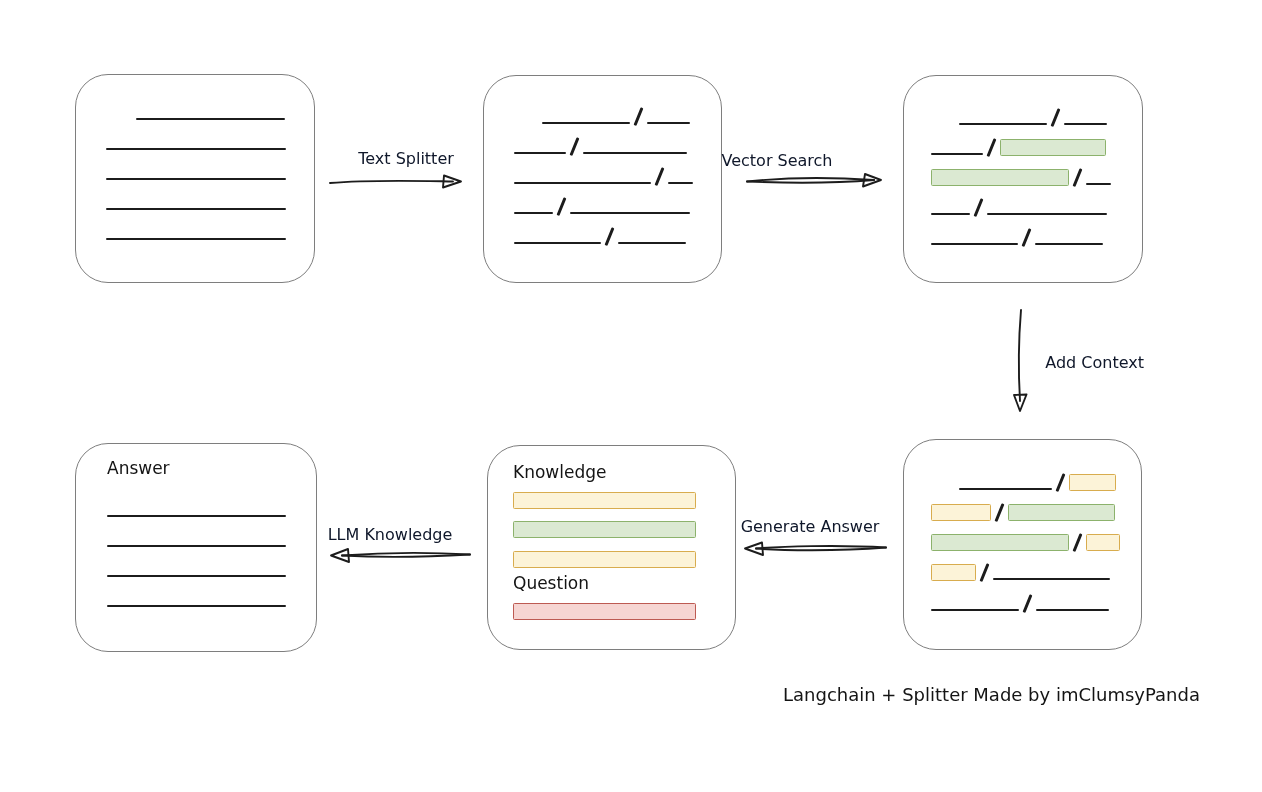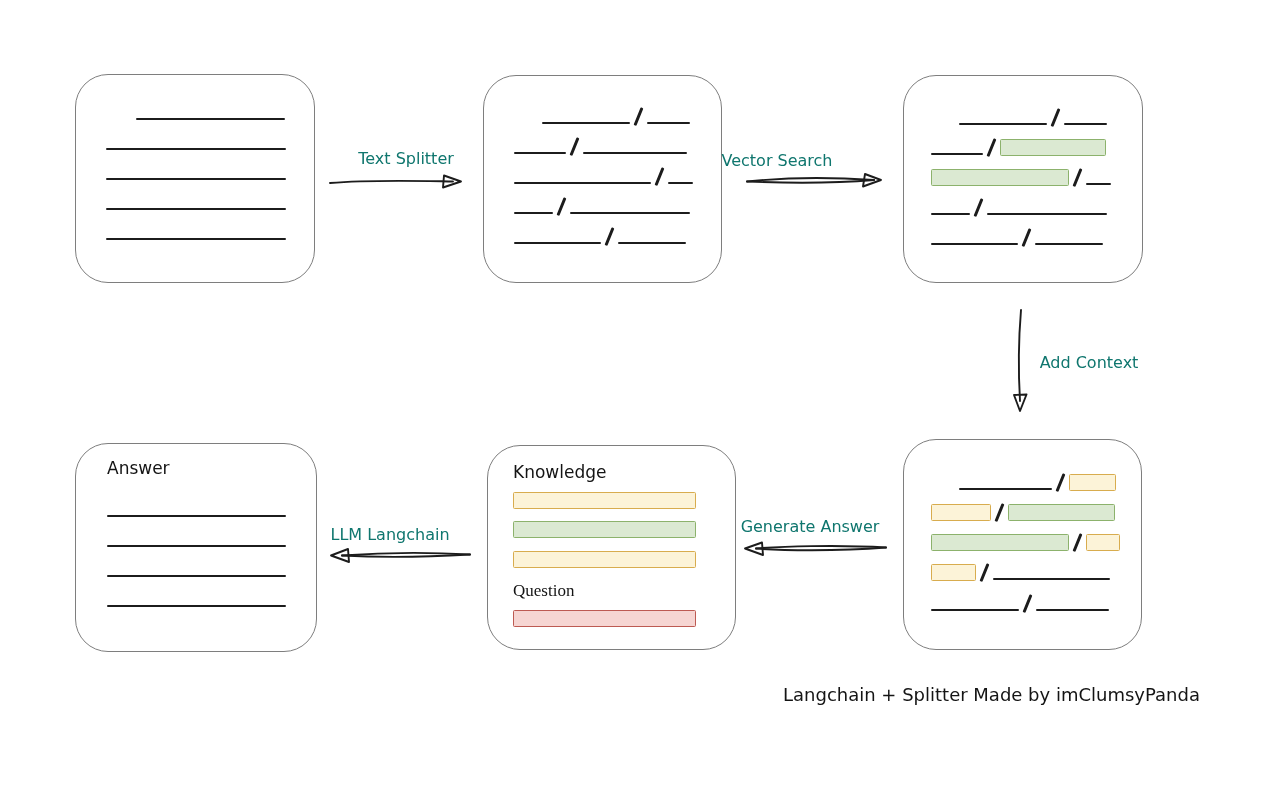--- a/index.html
+++ b/index.html
@@ -17,21 +17,21 @@
   .seg-slash{
     width:2.5px;height:19px;background:#1c1c1c;border-radius:1px;
     transform:rotate(22deg);margin-bottom:-2px;flex:0 0 auto;
   }
   .seg-chip{
     box-sizing:border-box;height:17px;border:1.5px solid;border-radius:1.5px;
     margin-bottom:-1px;flex:0 0 auto;
   }
   .inner-label{font-size:17px;line-height:21px;color:#141414;white-space:nowrap;}
   .arrow-label{
-    position:absolute;font-size:16px;line-height:19px;color:#0f766e;
+    position:absolute;font-size:16px;line-height:19px;color:#0f172a;
     text-align:center;white-space:nowrap;
   }
   .arrow{position:absolute;}
   .arrow path{stroke:#1c1c1c;stroke-width:1.9;fill:none;stroke-linecap:round;stroke-linejoin:round;}
   #credit{
     position:absolute;left:783px;top:684px;font-size:18px;line-height:22px;color:#141414;
     white-space:nowrap;
   }
 </style>
 </head>
@@ -156,21 +156,21 @@
         </div>
         <div class="row" style="margin-top: 9px;">
           <div class="seg-chip" style="width: 183px; background: rgb(252, 243, 216); border-color: rgb(216, 172, 78);"></div>
         </div>
         <div class="row" style="margin-top: 13px;">
           <div class="seg-chip" style="width: 183px; background: rgb(219, 233, 210); border-color: rgb(140, 178, 108);"></div>
         </div>
         <div class="row" style="margin-top: 14px;">
           <div class="seg-chip" style="width: 183px; background: rgb(252, 243, 216); border-color: rgb(216, 172, 78);"></div>
         </div>
-        <div class="row" style="margin-top: 13px; font-family: Liberation Serif, serif;">
+        <div class="row" style="margin-top: 6px;">
           <div class="inner-label">Question</div>
         </div>
         <div class="row" style="margin-top: 9px;">
           <div class="seg-chip" style="width: 183px; background: rgb(246, 213, 210); border-color: rgb(189, 90, 82);"></div>
         </div>
       </div>
   </div>
 
   <div class="node" style="left:75px;top:443px;width:242px;height:209px;">
     <div class="rows" style="padding:14px 0 0 31px;">
@@ -198,34 +198,34 @@
     <path d="M117,7.5 L134,13.5 L116,19.5 Z"></path>
   </svg>
 
   <div class="arrow-label" style="left:712px;top:151px;width:130px;">Vector Search</div>
   <svg class="arrow" style="left:744px;top:167px;" width="148" height="28" viewBox="0 0 148 28">
     <path d="M3,14.5 C50,9.5 100,11 130,13"></path>
     <path d="M3,14.5 C50,16.5 100,15.5 130,13"></path>
     <path d="M121,7 L137,13 L119,19.5 Z"></path>
   </svg>
 
-  <div class="arrow-label" style="left:1034px;top:353px;width:110px;text-align:center;">Add Context</div>
+  <div class="arrow-label" style="left:1034px;top:353px;width:110px;text-align:right;">Add Context</div>
   <svg class="arrow" style="left:1007px;top:306px;" width="28" height="114" viewBox="0 0 28 114">
     <path d="M14,4 C11,40 11.5,70 13,95"></path>
     <path d="M7,89 L13,105 L19.5,88.5 Z"></path>
   </svg>
 
   <div class="arrow-label" style="left:735px;top:517px;width:150px;">Generate Answer</div>
   <svg class="arrow" style="left:736px;top:535px;" width="155" height="28" viewBox="0 0 155 28">
     <path d="M150,12.5 C100,9.5 45,11.5 20,13.5"></path>
     <path d="M150,12.5 C100,16.5 45,15.5 20,13.5"></path>
     <path d="M26,7.5 L9,13.5 L27,20 Z"></path>
   </svg>
 
-  <div class="arrow-label" style="left:325px;top:525px;width:130px;">LLM Langchain</div>
+  <div class="arrow-label" style="left:325px;top:525px;width:130px;">LLM Knowledge</div>
   <svg class="arrow" style="left:324px;top:542px;" width="150" height="28" viewBox="0 0 150 28">
     <path d="M146,12.5 C95,9.5 45,11.5 18,13.5"></path>
     <path d="M146,12.5 C95,15.5 45,15 18,13.5"></path>
     <path d="M24,7 L7,13.5 L25,20 Z"></path>
   </svg>
 
   <div id="credit">Langchain + Splitter Made by imClumsyPanda</div>
 
 </div>
 

